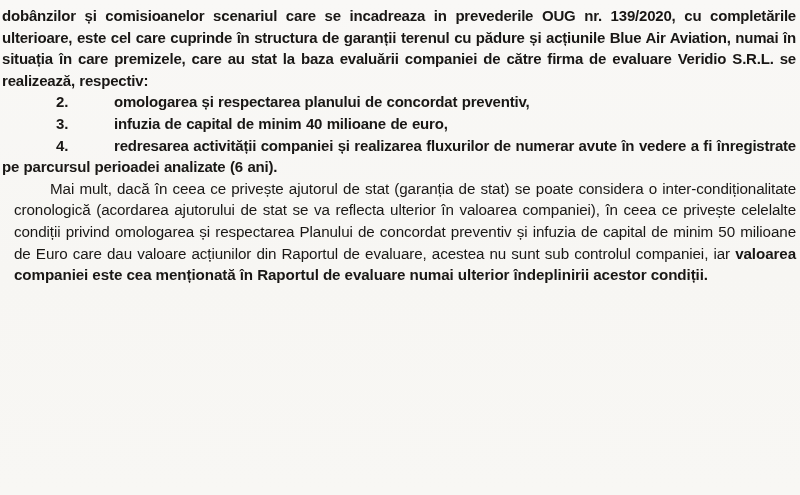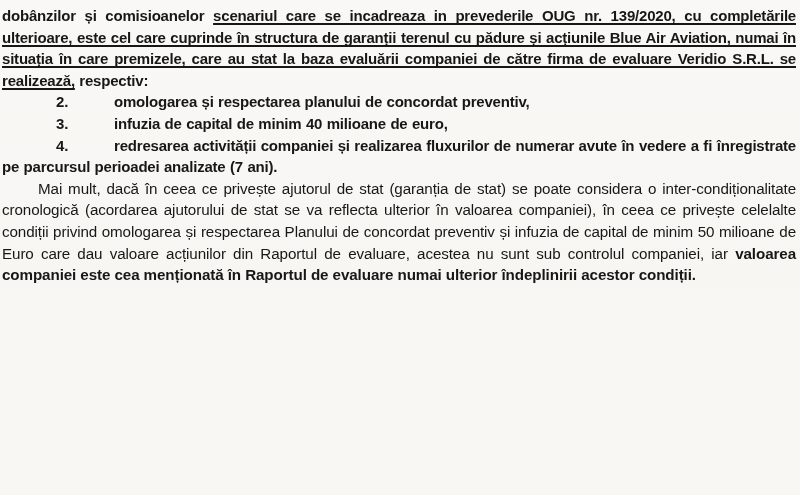--- a/index.html
+++ b/index.html
@@ -29,34 +29,34 @@
   .bold-block {
     font-weight: 700;
     font-size: 15px;
     letter-spacing: -0.2px;
     word-spacing: 0.5px;
   }
   .regular-block {
     font-weight: 400;
     font-size: 15.2px;
     letter-spacing: -0.1px;
+    margin-left: 12px;
   }
   .para-indent {
     text-indent: 36px;
   }
   .list-para {
     text-indent: 54px;
   }
   .num {
     display: inline-block;
     width: 58px;
     text-indent: 0;
   }
   .u {
-    text-decoration: underline;
     text-decoration-thickness: 2px;
     text-underline-offset: 2px;
     text-decoration-skip-ink: none;
   }
   .b {
     font-weight: 700;
   }
 </style>
 </head>
 <body>
@@ -64,19 +64,19 @@
 <div class="scan-page">
   <div class="doc-text">
 
     <p class="bold-block"><span>dobânzilor și comisioanelor </span><span class="u">scenariul care se incadreaza in prevederile OUG nr. 139/2020, cu completările ulterioare, este cel care cuprinde în structura de garanții terenul cu pădure și acțiunile Blue Air Aviation, numai în situația în care premizele, care au stat la baza evaluării companiei de către firma de evaluare Veridio S.R.L. se realizează,</span><span> respectiv:</span></p>
 
 
     <p class="bold-block list-para"><span class="num">2.</span><span>omologarea și respectarea planului de concordat preventiv,</span></p>
 
     <p class="bold-block list-para"><span class="num">3.</span><span>infuzia de capital de minim 40 milioane de euro,</span></p>
 
-    <p class="bold-block list-para"><span class="num">4.</span><span>redresarea activității companiei și realizarea fluxurilor de numerar avute în vedere a fi înregistrate pe parcursul perioadei analizate (7 ani).</span></p>
+    <p class="bold-block list-para"><span class="num">4.</span><span>redresarea activității companiei și realizarea fluxurilor de numerar avute în vedere a fi înregistrate pe parcursul perioadei analizate (6 ani).</span></p>
 
 
     <p class="regular-block para-indent"><span>Mai mult, dacă în ceea ce privește ajutorul de stat (garanția de stat) se poate considera o inter-condiționalitate cronologică (acordarea ajutorului de stat se va reflecta ulterior în valoarea companiei), în ceea ce privește celelalte condiții privind omologarea și respectarea Planului de concordat preventiv și infuzia de capital de minim 50 milioane de Euro care dau valoare acțiunilor din Raportul de evaluare, acestea nu sunt sub controlul companiei, iar </span><span class="b">valoarea companiei este cea menționată în Raportul de evaluare numai ulterior îndeplinirii acestor condiții.</span></p>
 
   </div>
 </div>
 
 </body></html>

